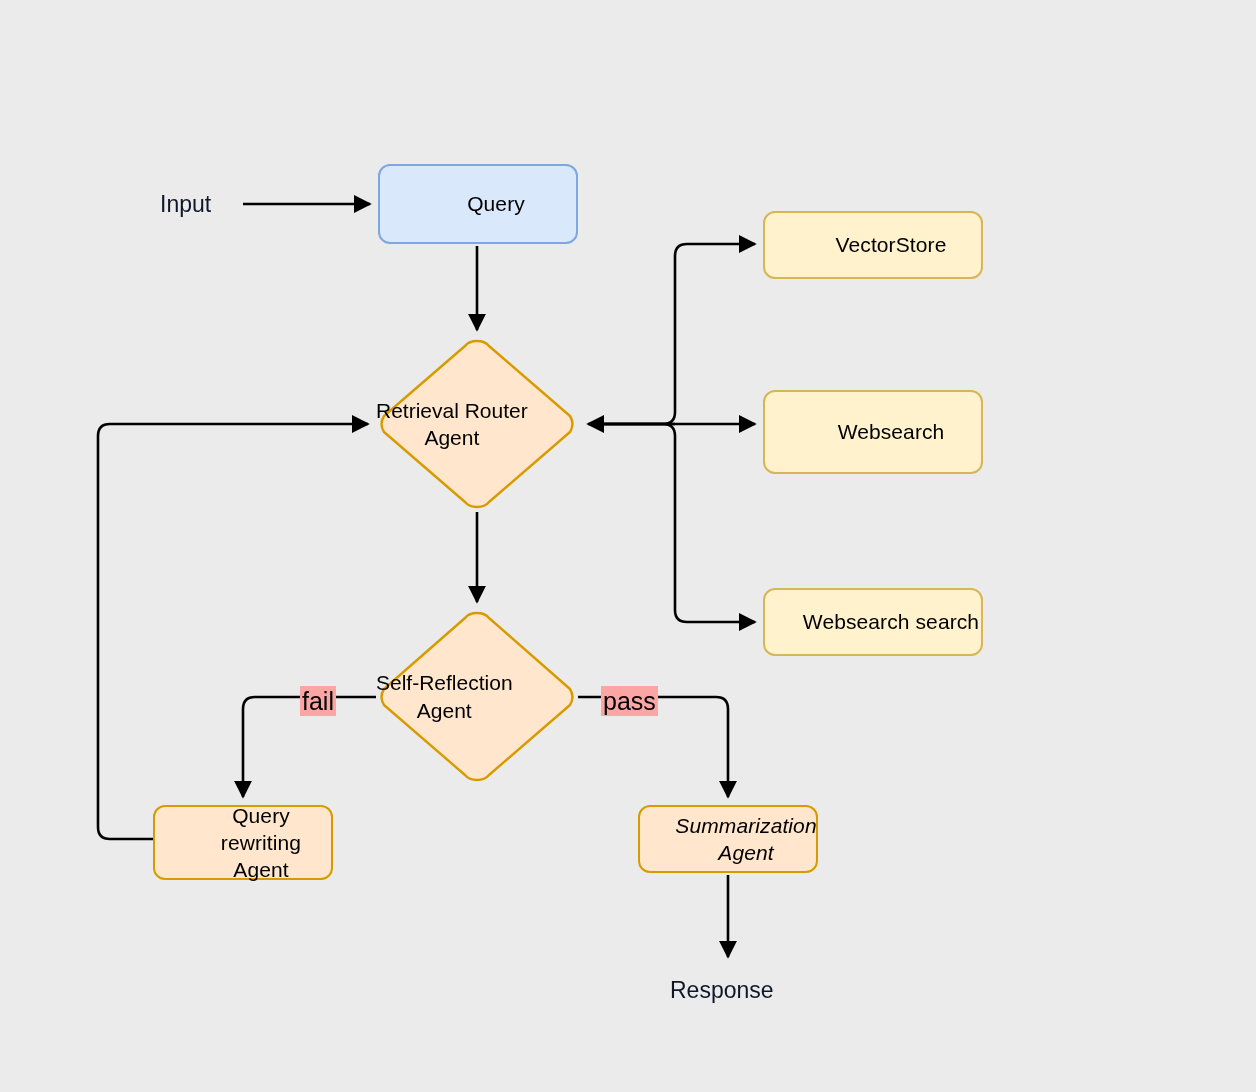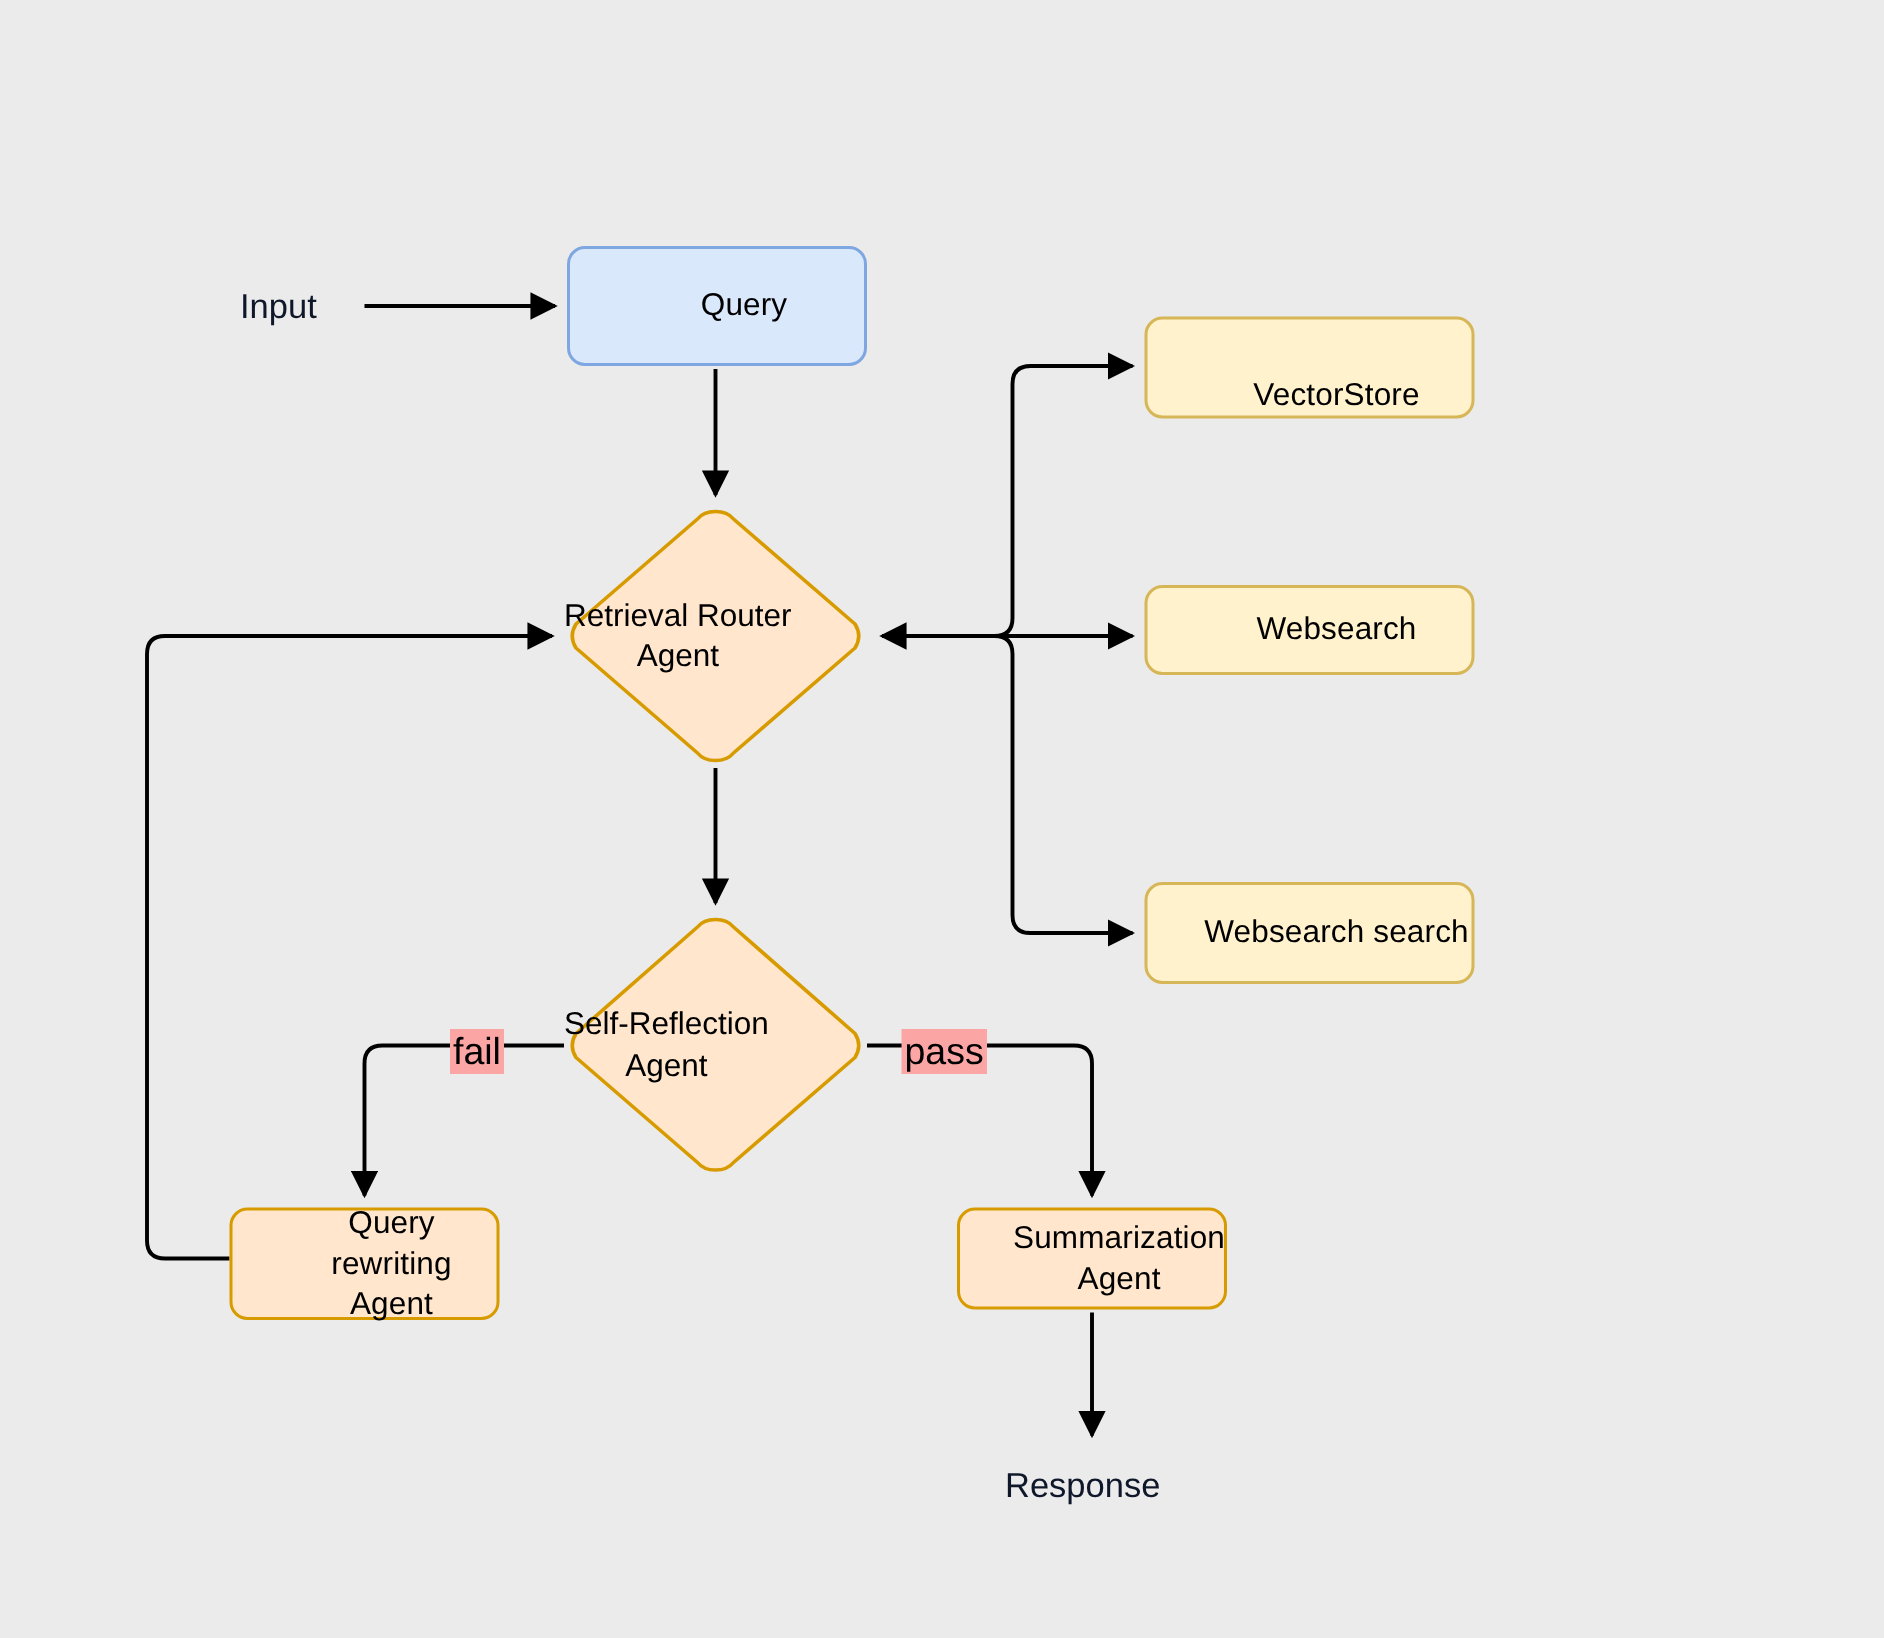--- a/index.html
+++ b/index.html
@@ -139,25 +139,25 @@
   </div>
 
   <div class="diamond-wrap" style="left:376px; top:338px; width:202px; height:172px;">
     <svg width="202" height="172" viewBox="0 0 202 172">
       <path d="M 101 3 Q 109 3 113 8 L 194 78 Q 199 86 194 94 L 113 164 Q 109 169 101 169 Q 93 169 89 164 L 8 94 Q 3 86 8 78 L 89 8 Q 93 3 101 3 Z" fill="#ffe6cc" stroke="#d79b00" stroke-width="2.4" stroke-linejoin="round"></path>
     </svg>
     <span class="diamond-label">Retrieval Router
 Agent</span>
   </div>
 
-  <div class="node box box-source" style="left:763px; top:211px; width:220px; height:68px;align-items:flex-end;">
+  <div class="node box box-source" style="left:763px; top:211px; width:220px; height:68px;">
     <span>VectorStore</span>
   </div>
 
-  <div class="node box box-source" style="left:763px; top:390px; width:220px; height:60px;">
+  <div class="node box box-source" style="left:763px; top:390px; width:220px; height:84px;">
     <span>Websearch</span>
   </div>
 
   <div class="node box box-source" style="left:763px; top:588px; width:220px; height:68px;">
     <span>Websearch search</span>
   </div>
 
   <div class="diamond-wrap" style="left:376px; top:610px; width:202px; height:173px;">
     <svg width="202" height="173" viewBox="0 0 202 173">
       <path d="M 101 3 Q 109 3 113 8 L 194 79 Q 199 87 194 95 L 113 165 Q 109 170 101 170 Q 93 170 89 165 L 8 95 Q 3 87 8 79 L 89 8 Q 93 3 101 3 Z" fill="#ffe6cc" stroke="#d79b00" stroke-width="2.4" stroke-linejoin="round"></path>
@@ -168,20 +168,20 @@
 
   <div class="edge-label" style="left:300px; top:686px;">fail</div>
 
   <div class="edge-label" style="left:601px; top:686px;">pass</div>
 
   <div class="node box box-agent" style="left:153px; top:805px; width:180px; height:75px;">
     <span>Query rewriting
 Agent</span>
   </div>
 
-  <div class="node box box-agent" style="left:638px; top:805px; width:180px; height:68px;">
+  <div class="node box box-agent" style="left:638px; top:805px; width:180px; height:68px;font-style:italic;">
     <span>Summarization
 Agent</span>
   </div>
 
   <div class="plain-text" style="left:670px; top:977px;">Response</div>
 
 </div>
 
 </body></html>

